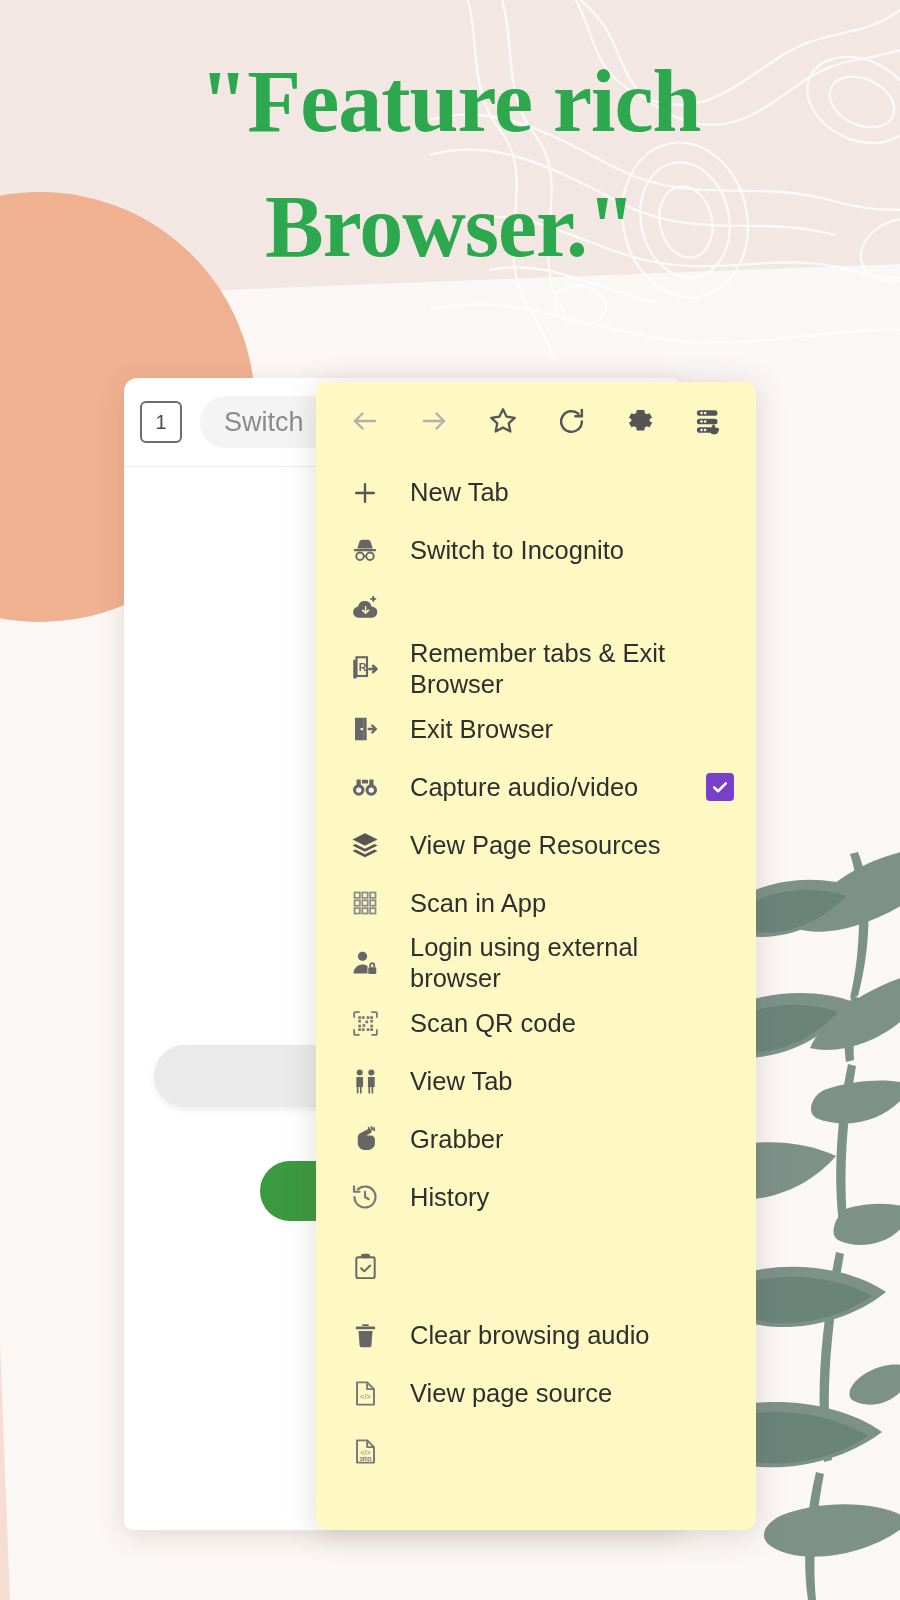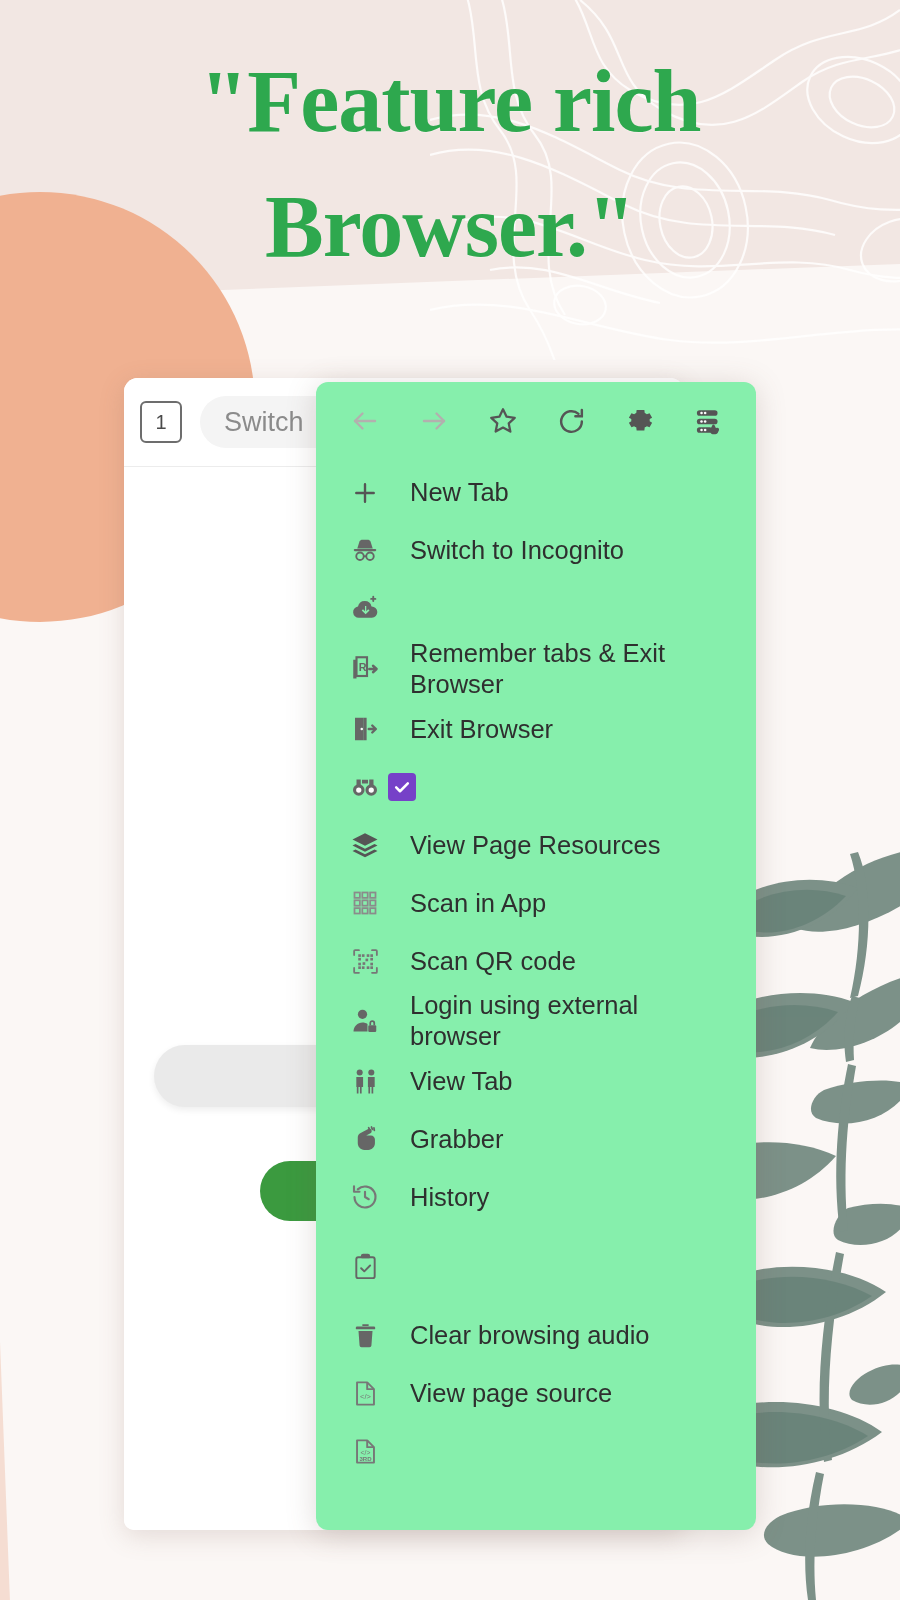--- a/index.html
+++ b/index.html
@@ -44,21 +44,21 @@
     border-radius:50%;border:13px solid #4285f4;box-sizing:border-box;}
   .g-bar{position:absolute;left:300px;top:470px;width:52px;height:14px;background:#4285f4;}
   .page-search{position:absolute;left:30px;top:578px;width:430px;height:62px;
     background:#eaeaea;border-radius:31px;box-shadow:0 3px 7px rgba(0,0,0,.07);}
   .trophy-pill{position:absolute;left:136px;top:694px;width:150px;height:60px;
     background:#3b9a3f;border-radius:30px;display:flex;align-items:center;
     justify-content:center;}
 
   
   .menu{position:absolute;left:316px;top:382px;width:440px;height:1148px;
-    background:#86efac;border-radius:12px 12px 12px 12px;
+    background:#fef9c3;border-radius:12px 12px 12px 12px;
     box-shadow:0 4px 30px rgba(110,85,78,.22);overflow:hidden;}
   .menu-toolbar{height:78px;display:flex;align-items:center;
     justify-content:space-between;padding:0 26px 0 28px;}
   .tb-btn{width:42px;height:42px;display:flex;align-items:center;justify-content:center;}
 
   .menu-list{padding-top:4px;}
   .mi{display:flex;align-items:center;min-height:58px;padding:0 22px 0 26px;}
   .mi-icon{width:46px;flex:0 0 46px;display:flex;align-items:center;justify-content:center;}
   .mi-label{flex:1;margin-left:22px;color:#2f2f2f;font-size:25.5px;line-height:1.22;
     white-space:pre-line;}
@@ -260,20 +260,21 @@
         <span class="mi-icon">
           <svg width="30" height="30" viewBox="0 0 24 24" fill="#666666">
             <path d="M9.6 6.2h4.8v3h-4.8z"></path>
             <circle cx="7" cy="14.4" r="4.6"></circle>
             <circle cx="17" cy="14.4" r="4.6"></circle>
             <circle cx="7" cy="14.4" r="2.1" fill="#fcfcfc"></circle>
             <circle cx="17" cy="14.4" r="2.1" fill="#fcfcfc"></circle>
             <path d="M5.2 6h3.4v6H5.2zM15.4 6h3.4v6h-3.4z"></path>
           </svg>
         </span>
+        <span class="mi-label">Capture audio/video</span>
         <span class="cb">
           <svg width="20" height="20" viewBox="0 0 24 24" fill="none" stroke="#ffffff" stroke-width="3" stroke-linecap="round" stroke-linejoin="round">
               <path d="M5 12.5l4.6 4.6L19 7.6"></path>
             </svg>
         </span>
       </div>
 
       <div class="mi">
         <span class="mi-icon">
           <svg width="30" height="30" viewBox="0 0 24 24" fill="#555555">
@@ -293,20 +294,32 @@
               <rect x="16.4" y="3" width="4.6" height="4.6"></rect>
             <rect x="3" y="9.7" width="4.6" height="4.6"></rect>
               <rect x="9.7" y="9.7" width="4.6" height="4.6"></rect>
               <rect x="16.4" y="9.7" width="4.6" height="4.6"></rect>
             <rect x="3" y="16.4" width="4.6" height="4.6"></rect>
               <rect x="9.7" y="16.4" width="4.6" height="4.6"></rect>
               <rect x="16.4" y="16.4" width="4.6" height="4.6"></rect>
           </svg>
         </span>
         <span class="mi-label">Scan in App</span>
+      </div>
+
+      <div class="mi">
+        <span class="mi-icon">
+          <svg width="30" height="30" viewBox="0 0 24 24" fill="#666666">
+            <circle cx="10" cy="6.6" r="3.7"></circle>
+            <path d="M2.8 20.4c0-4 3.2-7.2 7.2-7.2 1.5 0 2.9.4 4 1.2v6z"></path>
+            <rect x="14.6" y="15.4" width="6.4" height="5.4" rx="1"></rect>
+            <path d="M16.2 15.4v-1.7a1.6 1.6 0 0 1 3.2 0v1.7" fill="none" stroke="#666666" stroke-width="1.4"></path>
+          </svg>
+        </span>
+        <span class="mi-label">Login using external browser</span>
       </div>
 
       <div class="mi">
         <span class="mi-icon">
           <svg width="29" height="29" viewBox="0 0 24 24">
             <g fill="none" stroke="#777777" stroke-width="1.5" stroke-linecap="round">
               <path d="M2.6 6.6V3.4c0-.5.3-.8.8-.8h3.2"></path>
                 <path d="M17.4 2.6h3.2c.5 0 .8.3.8.8v3.2"></path>
               <path d="M21.4 17.4v3.2c0 .5-.3.8-.8.8h-3.2"></path>
                 <path d="M6.6 21.4H3.4a.8.8 0 0 1-.8-.8v-3.2"></path>
@@ -327,32 +340,20 @@
               <rect x="13" y="16" width="2.2" height="2.2"></rect>
                 <rect x="16" y="16" width="2.2" height="2.2"></rect>
             </g>
           </svg>
         </span>
         <span class="mi-label">Scan QR code</span>
       </div>
 
       <div class="mi">
         <span class="mi-icon">
-          <svg width="30" height="30" viewBox="0 0 24 24" fill="#666666">
-            <circle cx="10" cy="6.6" r="3.7"></circle>
-            <path d="M2.8 20.4c0-4 3.2-7.2 7.2-7.2 1.5 0 2.9.4 4 1.2v6z"></path>
-            <rect x="14.6" y="15.4" width="6.4" height="5.4" rx="1"></rect>
-            <path d="M16.2 15.4v-1.7a1.6 1.6 0 0 1 3.2 0v1.7" fill="none" stroke="#666666" stroke-width="1.4"></path>
-          </svg>
-        </span>
-        <span class="mi-label">Login using external browser</span>
-      </div>
-
-      <div class="mi">
-        <span class="mi-icon">
           <svg width="29" height="29" viewBox="0 0 24 24" fill="#666666">
             <circle cx="7.2" cy="4.6" r="2.5"></circle>
             <path d="M4.4 8.2h5.6v8.4H8.8V22H7.4v-5.4h-1.2V22H4.8v-5.4H4.4z"></path>
             <circle cx="16.8" cy="4.6" r="2.5"></circle>
             <path d="M14 8.2h5.6v8.4h-1.2V22H17v-5.4h-1.2V22h-1.4v-5.4H14z"></path>
           </svg>
         </span>
         <span class="mi-label">View Tab</span>
       </div>
 

